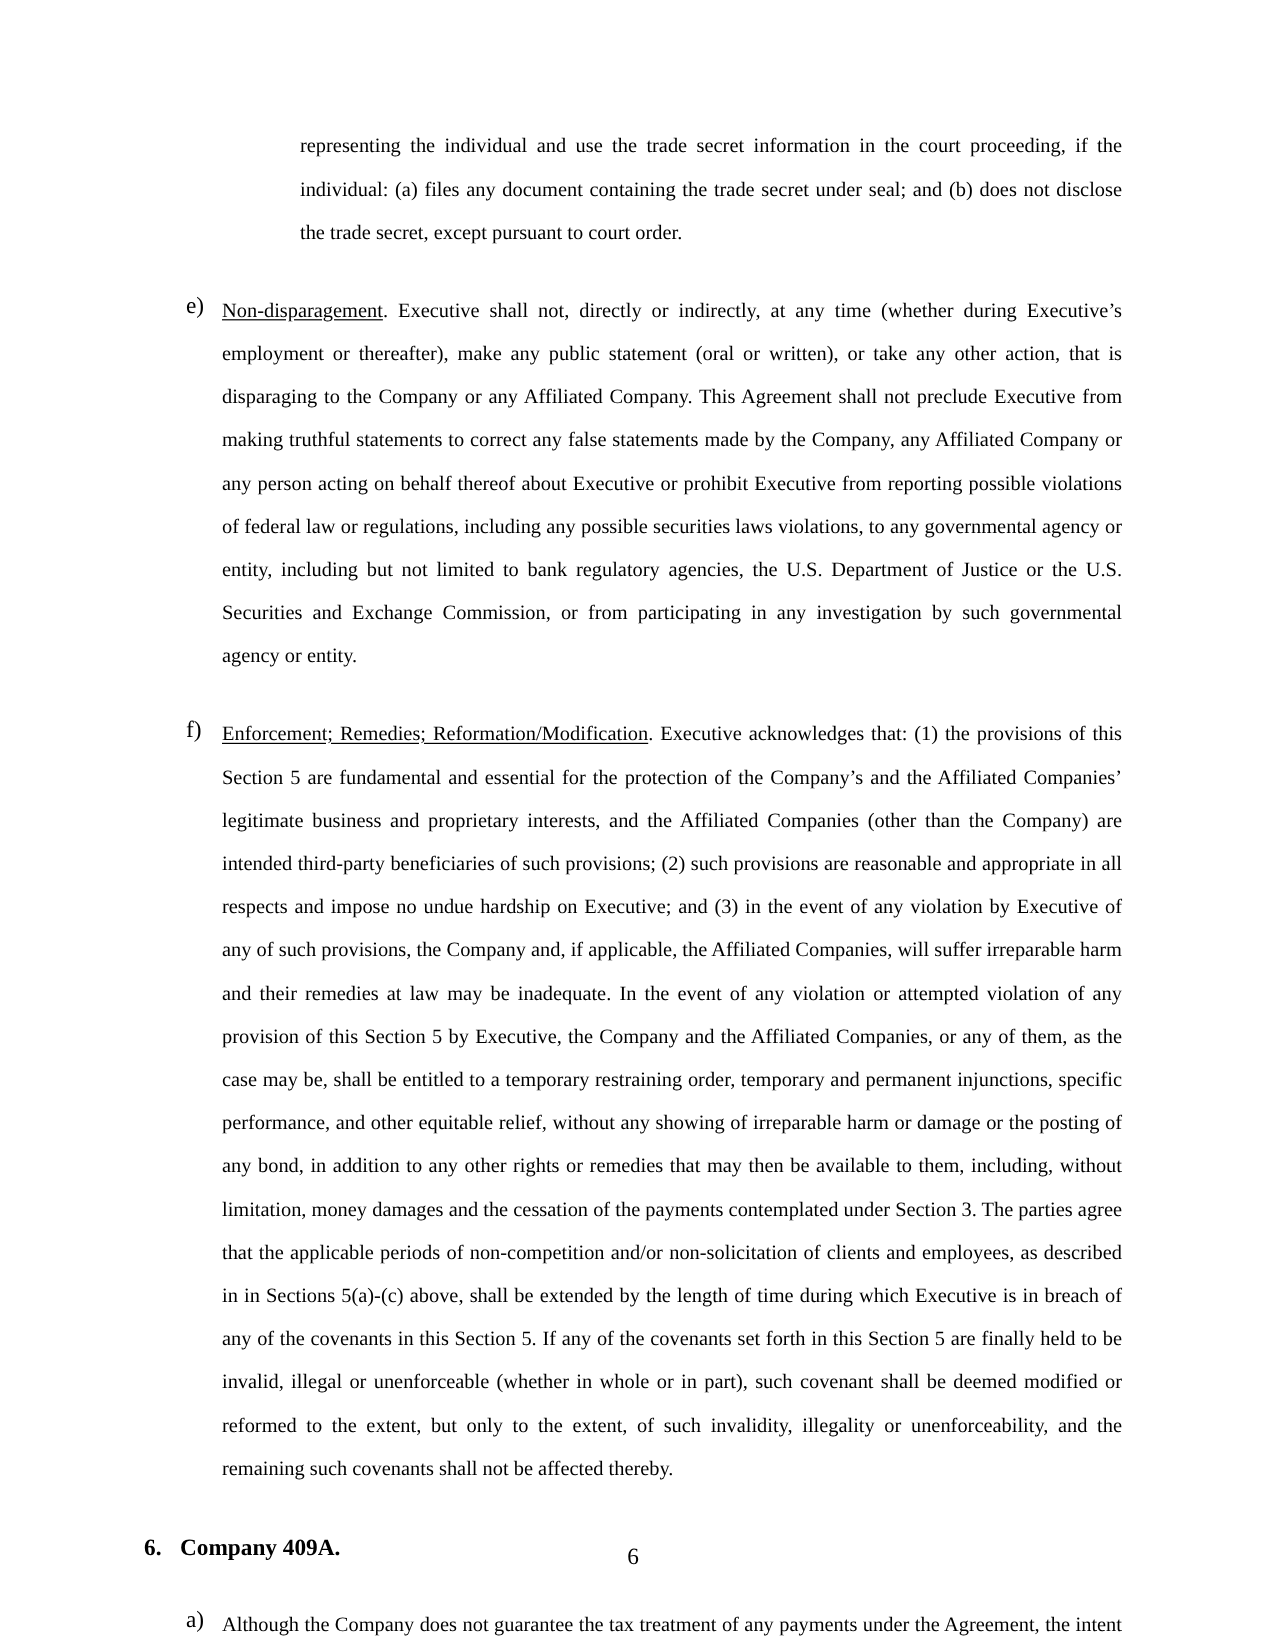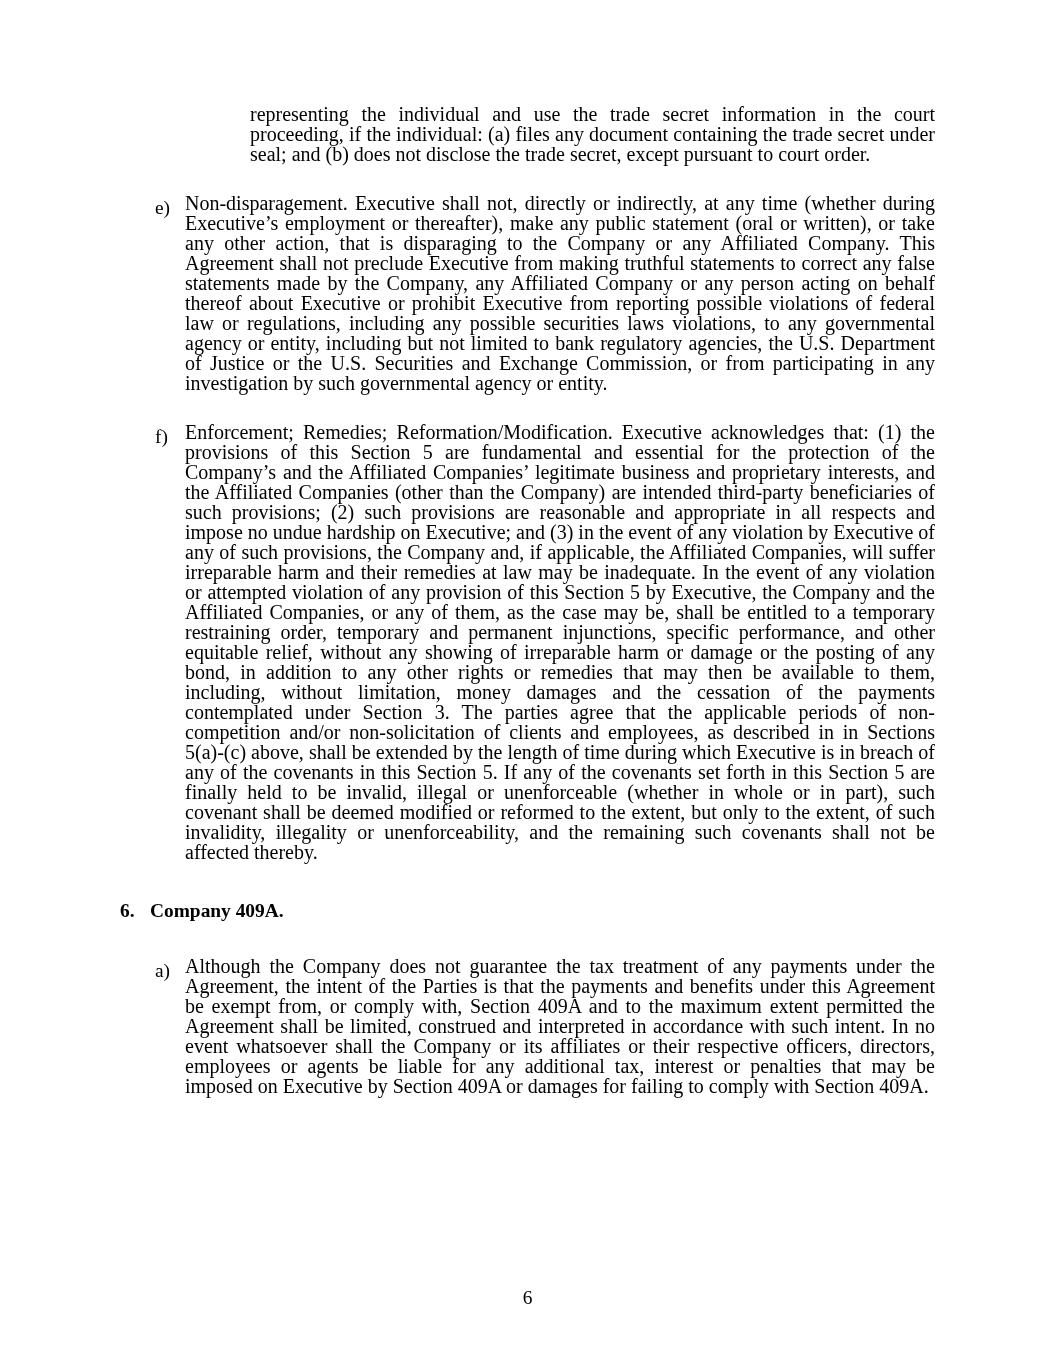--- a/index.html
+++ b/index.html
@@ -22,22 +22,22 @@
     box-sizing: border-box;
   }
   
   .body-col {
     position: absolute;
     left: 120px;
     top: 104px;
     width: 815px;
   }
   .para {
-    font-size: 20px;
-    line-height: 20px;
+    font-size: 17px;
+    line-height: 36px;
     text-align: justify;
     text-justify: inter-word;
     margin: 0 0 0 0;
     hyphens: none;
   }
   
   .cont-para {
     margin-left: 130px;
     width: 685px;
   }
@@ -53,20 +53,21 @@
     top: 0;
     width: 30px;
     text-align: left;
     font-size: 19.4px;
     line-height: 30.6px;
   }
   .list-item .item-text {
     display: block;
   }
   .u {
+    text-decoration: underline;
     text-underline-offset: 2px;
   }
   
   .section-heading {
     position: relative;
     margin-top: 34px;
     padding-left: 30px;
     font-weight: bold;
     font-size: 19.4px;
     line-height: 30.6px;

